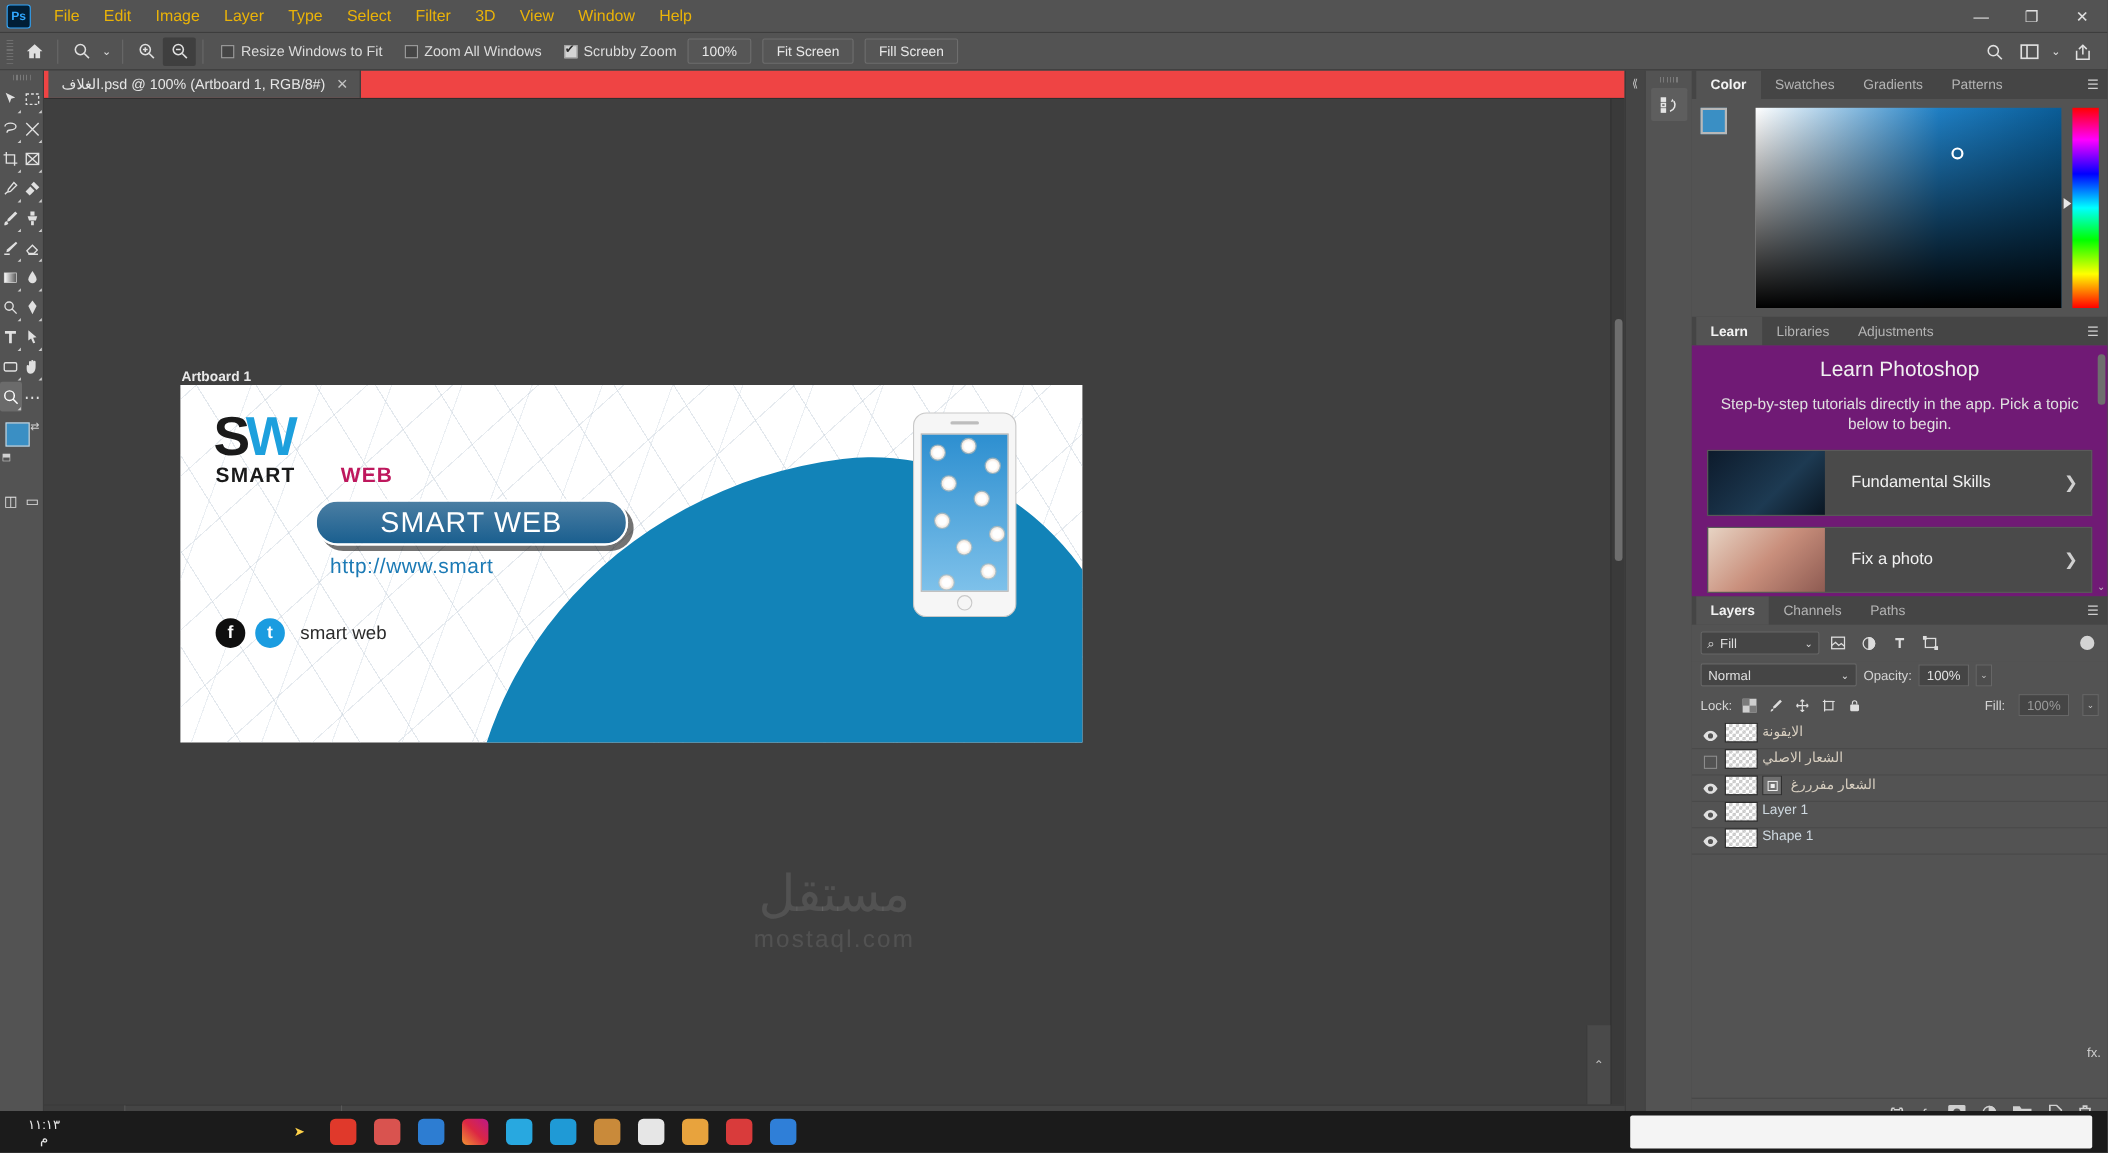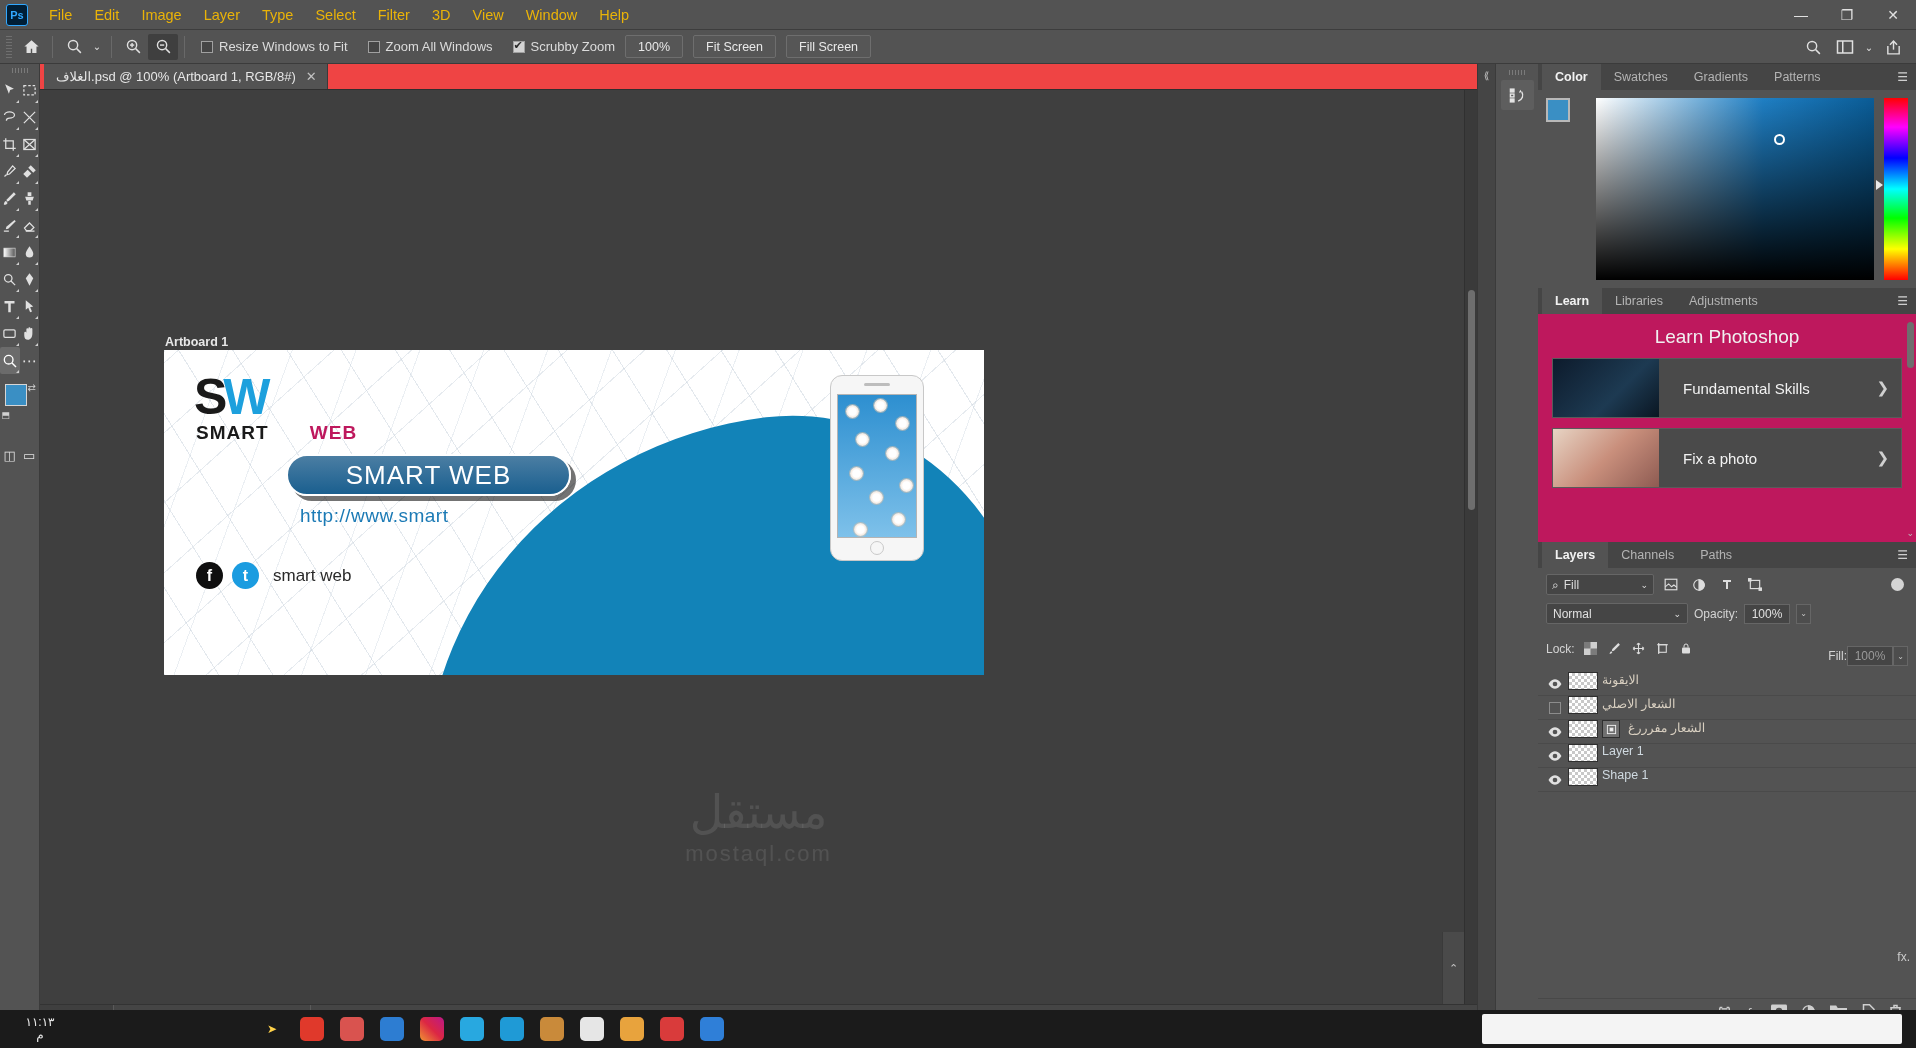--- a/index.html
+++ b/index.html
@@ -328,21 +328,21 @@
       #ff0000 0%, #ff00ff 16%, #0000ff 33%, #00ffff 50%,
       #00ff00 66%, #ffff00 83%, #ff0000 100%);
   }
   .hue-arrow {
     position: absolute; left: -8px; top: 45%;
     width: 0; height: 0; border-top: 5px solid transparent;
     border-bottom: 5px solid transparent; border-left: 7px solid #e8e8e8;
   }
 
   
-  .learn-body { background: #be185d; padding: 12px 14px 0; position: relative; }
+  .learn-body { background: #701a75; padding: 12px 14px 0; position: relative; }
   .learn-title {
     font-size: 19px; color: #f0f0f0; text-align: center; margin-bottom: 10px;
   }
   .learn-desc {
     font-size: 14px; color: #e0e0e0; text-align: center;
     line-height: 1.32; margin-bottom: 14px;
   }
   .learn-card {
     height: 60px; background: #4a4a4a; margin-bottom: 10px;
     display: flex; align-items: center; border: 1px solid #5a5a5a;
@@ -404,21 +404,21 @@
     font-size: 8px; color: #c8c8c8;
   }
   .lock-row {
     display: flex; align-items: center; gap: 7px; padding: 3px 8px 6px;
     font-size: 12px; color: #d4d4d4;
   }
   .lock-icon {
     width: 17px; height: 17px; display: flex;
     align-items: center; justify-content: center; color: #ddd; font-size: 12px;
   }
-  .fill-group { margin-left: auto; display: flex; align-items: center; gap: 0; margin-top: 15px; }
+  .fill-group { margin-left: auto; display: flex; align-items: center; gap: 12px; }
   .layers-list { flex: 1; overflow: hidden; }
   .layer-row {
     height: 24px; display: flex; 
     border-bottom: 1px solid #4a4a4a; padding-left: 4px;
   }
   .eye-cell {
     width: 26px; display: flex; align-items: center; justify-content: center;
     font-size: 11px; color: #e0e0e0;
   }
   .eye-empty {
@@ -845,20 +845,21 @@
       </div>
 
       <div class="panel-tabs">
         <div class="ptab active">Learn</div>
         <div class="ptab">Libraries</div>
         <div class="ptab">Adjustments</div>
         <div class="panel-menu">☰</div>
       </div>
       <div class="learn-body" style="height:228px;overflow:hidden">
         <div class="learn-title">Learn Photoshop</div>
+        <div class="learn-desc">Step-by-step tutorials directly in the app. Pick a topic below to begin.</div>
         <div class="learn-card">
           <div class="card-thumb t1"></div>
           <div class="card-label">Fundamental Skills</div>
           <div class="card-chev">❯</div>
         </div>
         <div class="learn-card">
           <div class="card-thumb t2"></div>
           <div class="card-label">Fix a photo</div>
           <div class="card-chev">❯</div>
         </div>

